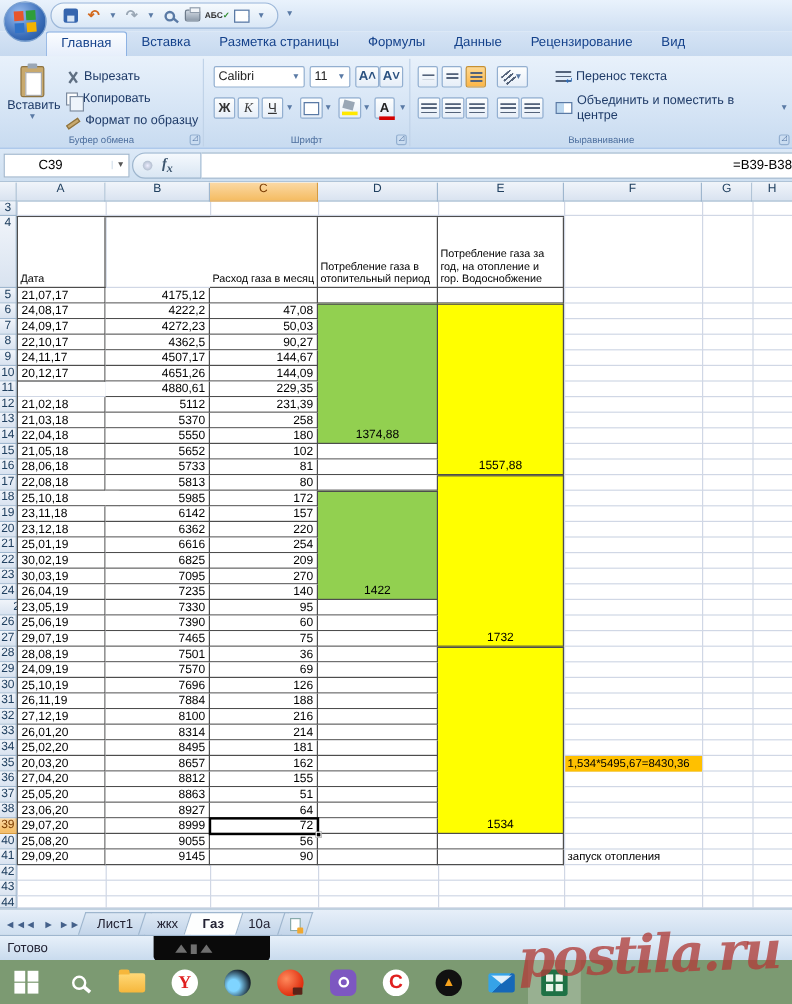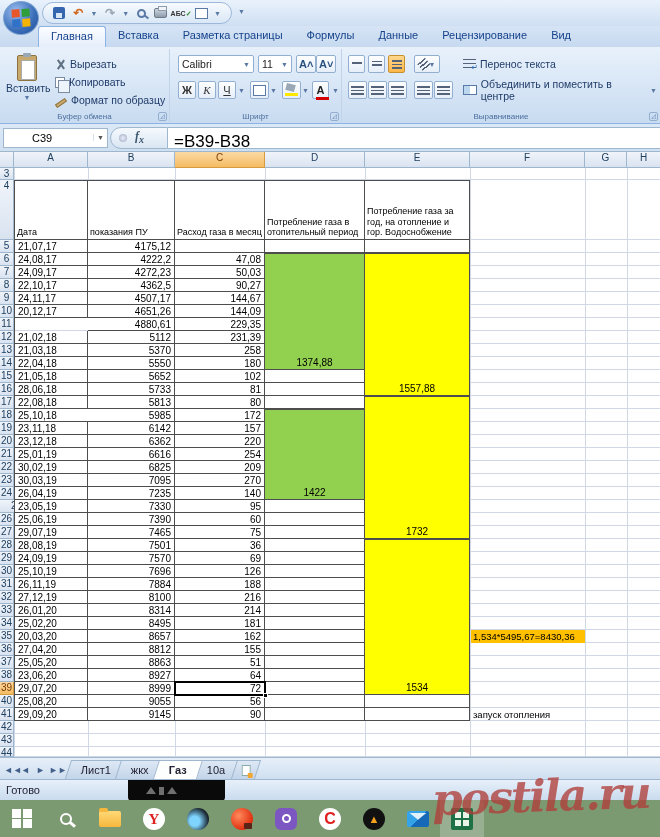--- a/index.html
+++ b/index.html
@@ -91,21 +91,21 @@
     display:flex; align-items:center; }
   #namebox { margin-left:3px; width:105px; height:20px; background:#fff; border:1px solid #9eb6ce;
     font-size:11px; display:flex; align-items:center; }
   #namebox .txt { flex:1; padding-left:28px; color:#000; }
   #namebox .nb-dd { width:14px; font-size:7px; color:#555; text-align:center; border-left:1px solid #d5e0ec; }
   #fxpill { margin-left:2px; width:58px; height:22px; border:1px solid #9eb6ce; border-radius:11px 0 0 11px;
     background:linear-gradient(#f5f9fd,#d9e6f3); display:flex; align-items:center; gap:8px; padding-left:8px; }
   .graydot { width:8px; height:8px; border-radius:50%; background:radial-gradient(#eef,#9ab); }
   .fx { font-family:"Liberation Serif",serif; font-style:italic; font-weight:bold; font-size:12px; color:#3c556e; }
   #formulatext { flex:1; height:22px; background:#fff; border-top:1px solid #9eb6ce; border-bottom:1px solid #9eb6ce;
-    font-size:17px; padding:4px 0 0 6px; color:#000; }
+    font-size:11px; padding:4px 0 0 6px; color:#000;text-align:right; }
 
   
   #sheet { left:0; top:152px; width:660px; height:605px; background:#fff; overflow:hidden; }
   .colhead, .rowhead, .corner { background:linear-gradient(#f0f4fa,#d9e3f0);
     border-right:1px solid #9eb6ce; border-bottom:1px solid #9eb6ce;
     font-size:10px; color:#204060; text-align:center; }
   .colhead.sel, .rowhead.sel { background:linear-gradient(#fbd9a5,#f5bc62); border-color:#d79b3f; color:#7a3b00; }
   .gridline { background:#d0d7e5; }
   .cell { font-size:10px; color:#000; border-right:1px solid #4d4d4d; border-bottom:1px solid #4d4d4d;
     background:#fff; padding:0 3px; display:flex; align-items:center; overflow:hidden; white-space:nowrap; }
@@ -440,21 +440,20 @@
       <div class="rowhead" style="left: 0px; top: 504px; width: 14px; height: 13px; position: absolute;">37</div>
       <div class="rowhead" style="left: 0px; top: 517px; width: 14px; height: 13px; position: absolute;">38</div>
       <div class="rowhead sel" style="left: 0px; top: 530px; width: 14px; height: 13px; position: absolute;">39</div>
       <div class="rowhead" style="left: 0px; top: 543px; width: 14px; height: 13px; position: absolute;">40</div>
       <div class="rowhead" style="left: 0px; top: 556px; width: 14px; height: 13px; position: absolute;">41</div>
       <div class="rowhead" style="left: 0px; top: 569px; width: 14px; height: 13px; position: absolute;">42</div>
       <div class="rowhead" style="left: 0px; top: 582px; width: 14px; height: 13px; position: absolute;">43</div>
       <div class="rowhead" style="left: 0px; top: 595px; width: 14px; height: 10px; position: absolute;">44</div>
       <div style="left: 14px; top: 28px; width: 456px; height: 541px; position: absolute; border-left: 1px solid rgb(77, 77, 77); border-top: 1px solid rgb(77, 77, 77); pointer-events: none;"></div>
       <div class="cell hdr" style="left: 15px; top: 29px; width: 73px; height: 59px; position: absolute;">Дата</div>
-      <div class="cell hdr" style="left: 88px; top: 29px; width: 87px; height: 59px; position: absolute;">показания ПУ</div>
       <div class="cell hdr" style="left: 175px; top: 29px; width: 90px; height: 59px; position: absolute;">Расход газа в месяц</div>
       <div class="cell hdr" style="left: 265px; top: 29px; width: 100px; height: 59px; position: absolute;">Потребление газа в отопительный период</div>
       <div class="cell hdr" style="left: 365px; top: 29px; width: 105px; height: 59px; position: absolute;">Потребление газа за год, на отопление и гор. Водоснобжение</div>
       <div class="cell" style="left: 15px; top: 88px; width: 73px; height: 13px; position: absolute;">21,07,17</div>
       <div class="cell num" style="left: 88px; top: 88px; width: 87px; height: 13px; position: absolute;">4175,12</div>
       <div class="cell num" style="left: 175px; top: 88px; width: 90px; height: 13px; position: absolute;"></div>
       <div class="cell" style="left: 265px; top: 88px; width: 100px; height: 13px; position: absolute;"></div>
       <div class="cell" style="left: 365px; top: 88px; width: 105px; height: 13px; position: absolute;"></div>
       <div class="cell" style="left: 15px; top: 101px; width: 73px; height: 13px; position: absolute;">24,08,17</div>
       <div class="cell num" style="left: 88px; top: 101px; width: 87px; height: 13px; position: absolute;">4222,2</div>

